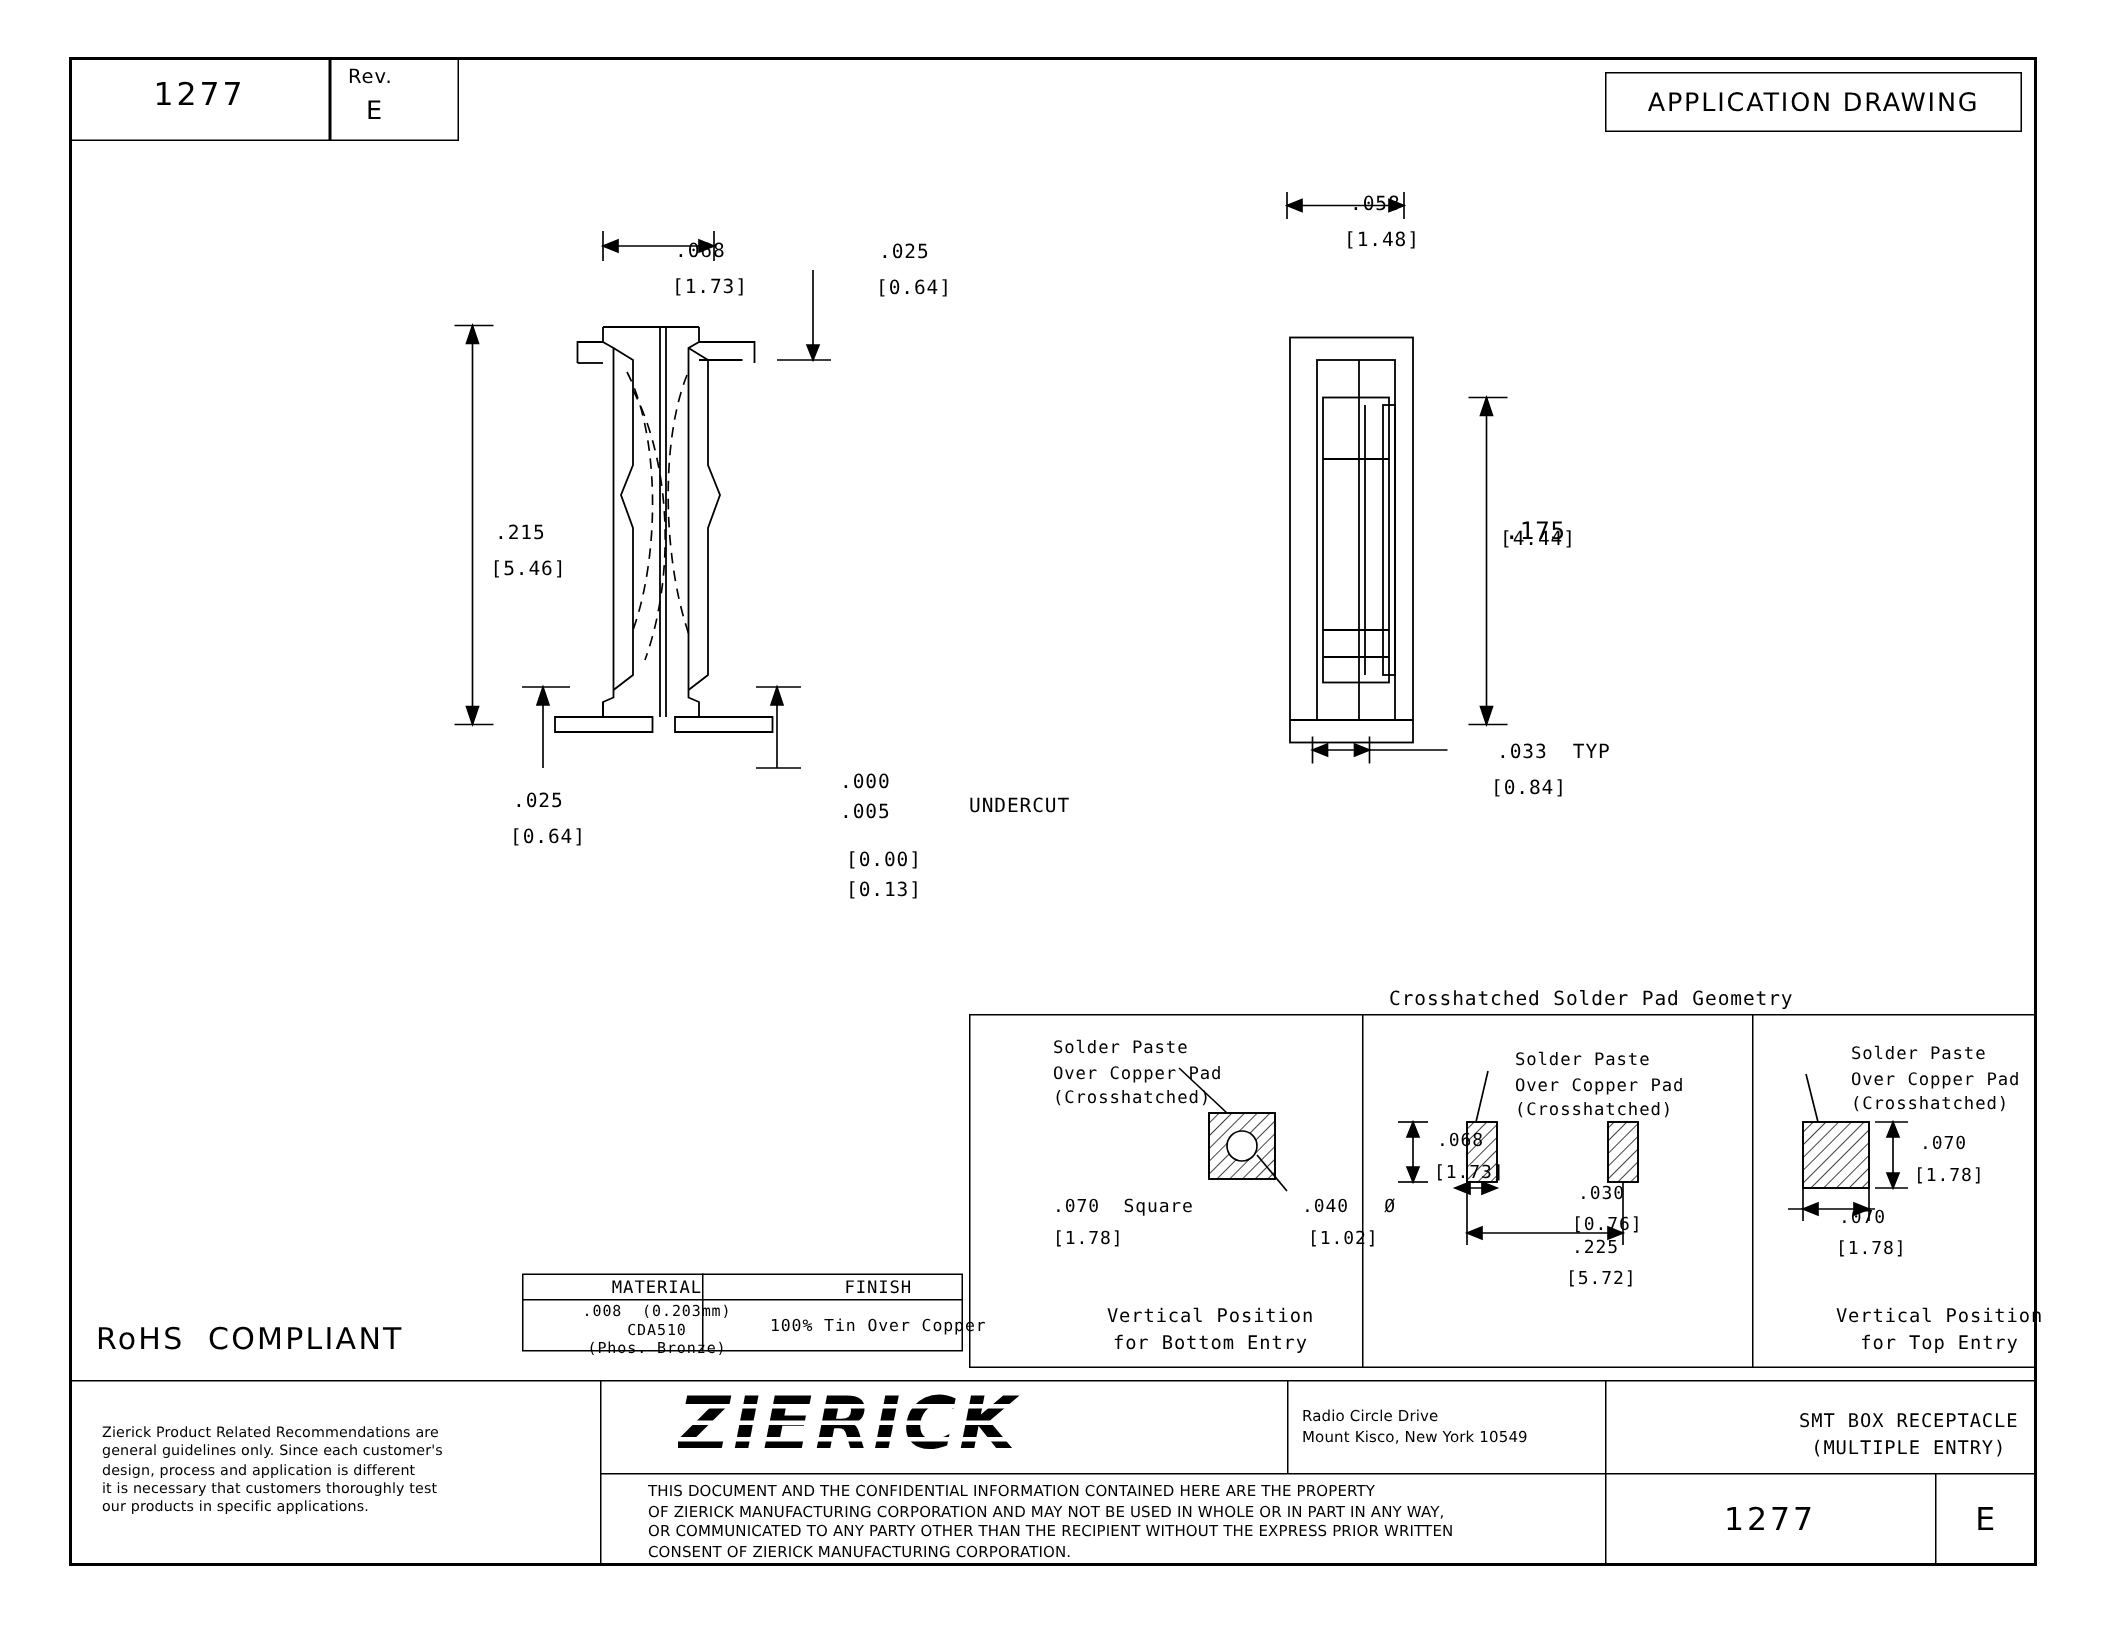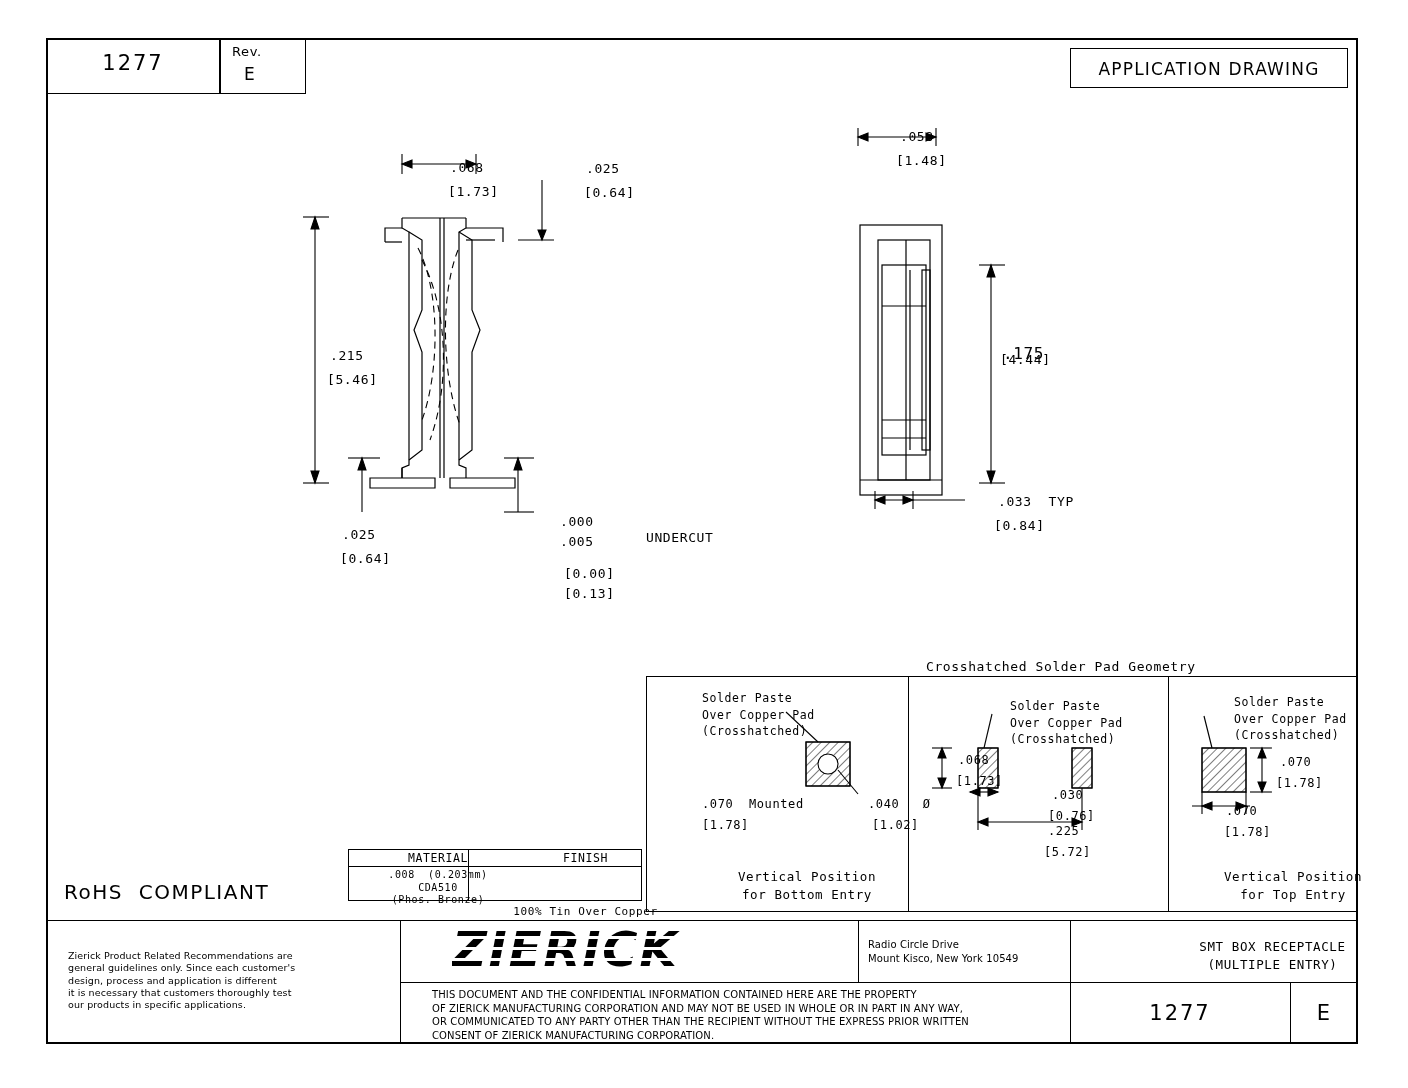--- a/index.html
+++ b/index.html
@@ -303,21 +303,21 @@
 
       <line x1="54" y1="76" x2="74" y2="100"></line>
 
       <line x1="-10" y1="48" x2="-10" y2="92" stroke="#000"></line>
       <polygon points="-10,48 -14,58 -6,58" fill="#000"></polygon>
       <polygon points="-10,92 -14,82 -6,82" fill="#000"></polygon>
       <line x1="-20" y1="48" x2="0" y2="48"></line>
       <line x1="-20" y1="92" x2="0" y2="92"></line>
     </g>
   </svg>
-  <div class="txt mono" style="left:672px; top:797px; font-size:12px;">.070  Mounted</div>
+  <div class="txt mono" style="left:672px; top:797px; font-size:12px;">.070  Square</div>
   <div class="txt mono" style="left:672px; top:818px; font-size:12px;">[1.78]</div>
   <div class="txt mono" style="left:838px; top:797px; font-size:12px;">.040   Ø</div>
   <div class="txt mono" style="left:842px; top:818px; font-size:12px;">[1.02]</div>
   <div class="txt mono ctr" style="left:646px; top:868px; width:262px; font-size:12.5px; line-height:1.45;">Vertical Position
 for Bottom Entry</div>
 
   <div class="txt mono" style="left:980px; top:698px; font-size:11.5px; line-height:1.45;">Solder Paste
 Over Copper Pad
 (Crosshatched)</div>
   <svg class="abs" style="left:920px; top:700px;" width="240" height="150">
@@ -398,21 +398,21 @@
   <div class="txt" style="left:64px; top:880px; font-size:20px; letter-spacing:1.5px;">RoHS  COMPLIANT</div>
 
   <div class="box" id="mat-table"></div>
   <div class="ln" id="mat-div-v"></div>
   <div class="ln" id="mat-div-h"></div>
   <div class="txt mono ctr" style="left:348px; top:851px; width:120px; font-size:11.5px;">MATERIAL</div>
   <div class="txt mono ctr" style="left:469px; top:851px; width:173px; font-size:11.5px;">FINISH</div>
   <div class="txt mono ctr" style="left:348px; top:869px; width:120px; font-size:10px; line-height:1.25;">.008  (0.203mm)
 CDA510
 (Phos. Bronze)</div>
-  <div class="txt mono ctr" style="left:469px; top:905px; width:173px; font-size:11px;text-align:center;">100% Tin Over Copper</div>
+  <div class="txt mono ctr" style="left:469px; top:877px; width:173px; font-size:11px;text-align:center;">100% Tin Over Copper</div>
 
   <div class="box" id="bottom-band"></div>
   <div class="ln" id="bb-v1"></div>
   <div class="ln" id="bb-v2"></div>
   <div class="ln" id="bb-v3"></div>
   <div class="ln" id="bb-h1"></div>
   <div class="ln" id="bb-h2"></div>
   <div class="ln" id="bb-v4"></div>
 
   <div class="txt tiny" style="left:68px; top:950px; width:320px;">Zierick Product Related Recommendations are

